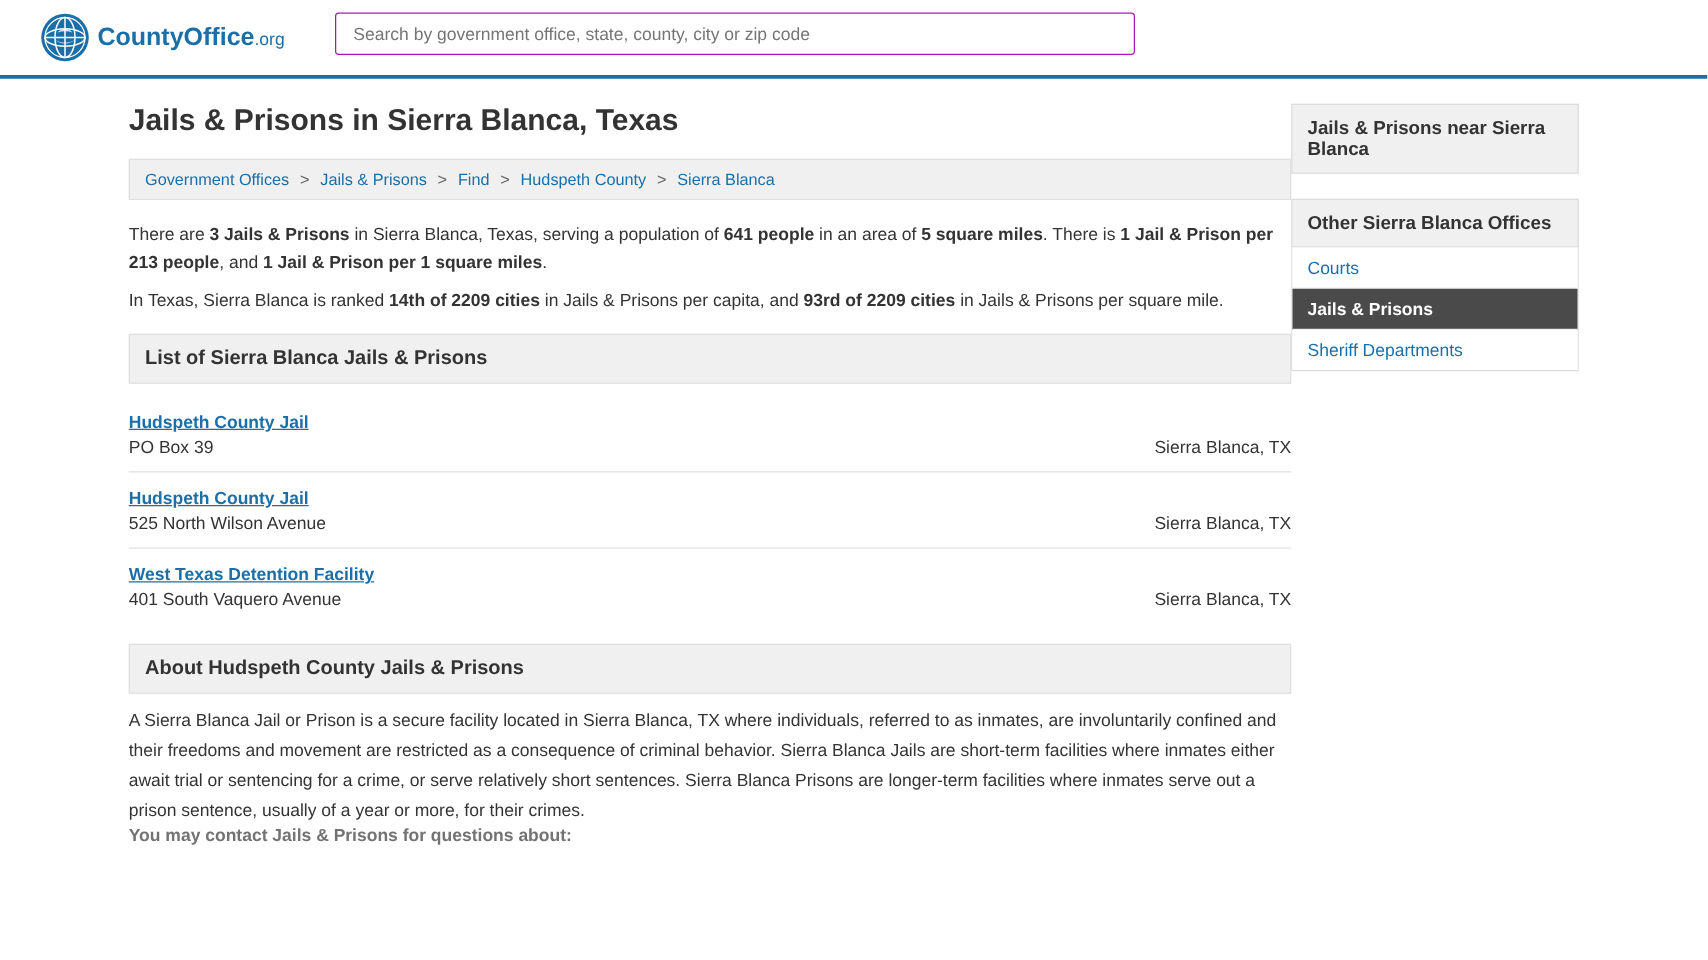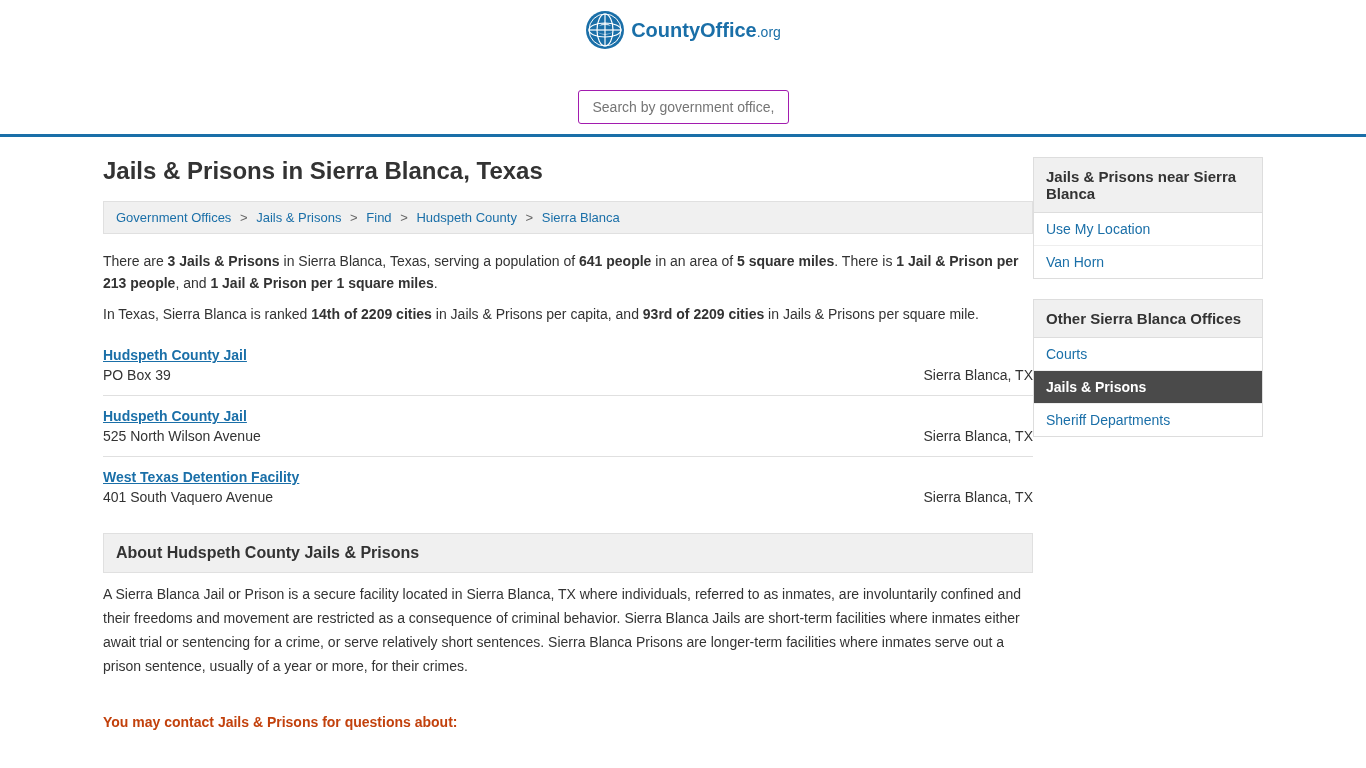--- a/index.html
+++ b/index.html
@@ -2,25 +2,23 @@
 <html><head>
   <meta charset="utf-8">
   <style>
     * { box-sizing: border-box; margin: 0; padding: 0; }
     body { font-family: Arial, sans-serif; font-size: 14px; color: #333; background: #fff; }
 
     
     #header {
       background: #fff;
       border-bottom: 3px solid #1a6fa8;
-      padding: 10px 20px;
-      display: flex;
-      align-items: center;
+      padding: 10px 32px;
+      display: flex;
       gap: 40px;
-      flex-direction: column;
     }
     #logo-area {
       display: flex;
       align-items: center;
       gap: 6px;
       text-decoration: none;
     }
     #logo-icon {
       width: 40px;
       height: 40px;
@@ -146,22 +144,21 @@
 
     
     .about-text {
       font-size: 14px;
       line-height: 1.7;
       color: #333;
     }
     .about-question {
       font-size: 14px;
       font-weight: bold;
-      color: #c2410c;
-      margin-top: 36px;
+      color: #737373;
     }
     .sidebar-section {
       margin-bottom: 20px;
       border: 1px solid #ddd;
       border-top: none;
     }
     .sidebar-link {
       display: block;
       padding: 8px 12px;
       font-size: 14px;
@@ -235,20 +232,21 @@
 
     <div id="info-text">
       <p style="margin-bottom:8px;">
         There are <strong>3 Jails &amp; Prisons</strong> in Sierra Blanca, Texas, serving a population of <strong>641 people</strong> in an area of <strong>5 square miles</strong>. There is <strong>1 Jail &amp; Prison per 213 people</strong>, and <strong>1 Jail &amp; Prison per 1 square miles</strong>.
       </p>
       <p>
         In Texas, Sierra Blanca is ranked <strong>14th of 2209 cities</strong> in Jails &amp; Prisons per capita, and <strong>93rd of 2209 cities</strong> in Jails &amp; Prisons per square mile.
       </p>
     </div>
 
+    <div class="section-header">List of Sierra Blanca Jails &amp; Prisons</div>
 
 
     <div id="facilities-list">
 
       <div class="facility-entry">
         <div><a class="facility-name" href="#">Hudspeth County Jail</a></div>
         <div class="facility-row">
           <span class="facility-address">PO Box 39</span>
           <span class="facility-city">Sierra Blanca, TX</span>
         </div>
@@ -276,24 +274,20 @@
 
     <p class="about-text">A Sierra Blanca Jail or Prison is a secure facility located in Sierra Blanca, TX where individuals, referred to as inmates, are involuntarily confined and their freedoms and movement are restricted as a consequence of criminal behavior. Sierra Blanca Jails are short-term facilities where inmates either await trial or sentencing for a crime, or serve relatively short sentences. Sierra Blanca Prisons are longer-term facilities where inmates serve out a prison sentence, usually of a year or more, for their crimes.</p>
 
     <p class="about-question">You may contact Jails &amp; Prisons for questions about:</p>
 
   </div>
 
   <div id="right-sidebar">
 
     <div class="sidebar-title-block" style="margin-top:0; border:1px solid #ddd;">Jails &amp; Prisons near Sierra Blanca</div>
-    <div class="sidebar-section">
-      <a class="sidebar-link" href="#">Use My Location</a>
-      <a class="sidebar-link" href="#">Van Horn</a>
-    </div>
 
     <div class="sidebar-title-block">Other Sierra Blanca Offices</div>
     <div class="sidebar-section">
       <a class="sidebar-link" href="#">Courts</a>
       <a class="sidebar-link active" href="#">Jails &amp; Prisons</a>
       <a class="sidebar-link" href="#">Sheriff Departments</a>
     </div>
 
   </div>
 

